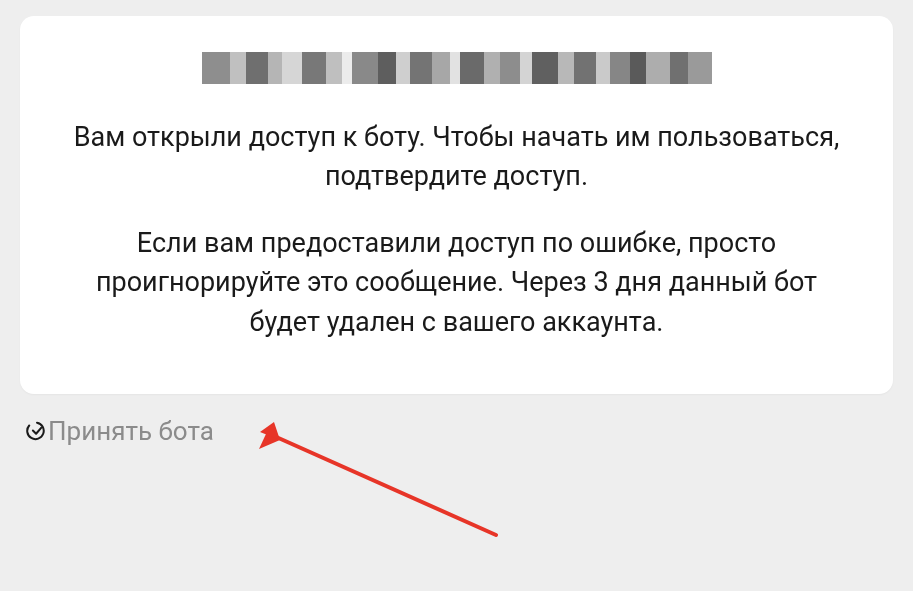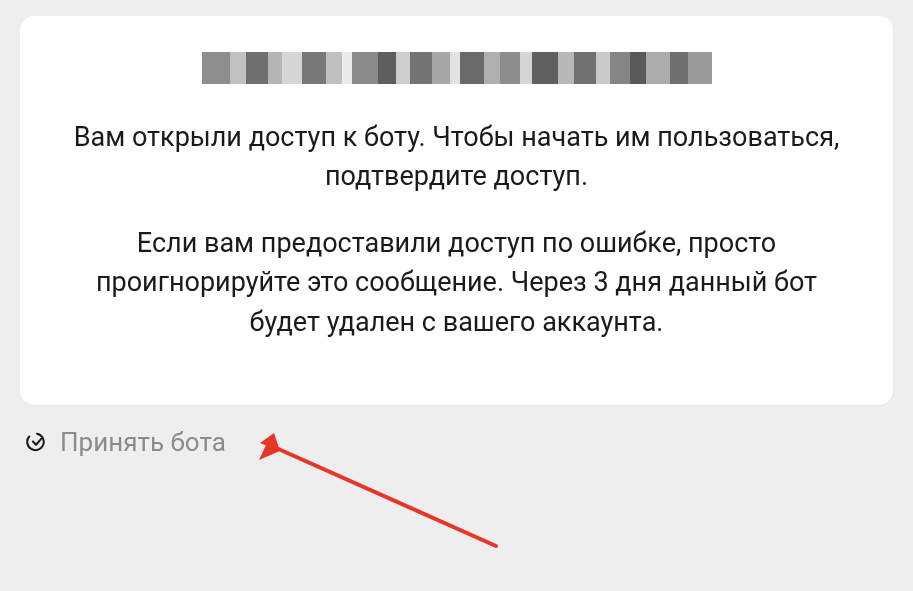--- a/index.html
+++ b/index.html
@@ -12,21 +12,21 @@
       width: 913px;
       height: 591px;
       background: #eeeeee;
       font-family: -apple-system, BlinkMacSystemFont, 'Segoe UI', Roboto, Helvetica, Arial, sans-serif;
       padding: 16px 20px;
     }
     
     .card {
       background: #ffffff;
       border-radius: 14px;
-      padding: 32px 38px 51px 38px;
+      padding: 32px 38px 40px 38px;
       box-shadow: 0 1px 2px rgba(0,0,0,0.04);
     }
     
     .blurred-title {
       display: flex;
       justify-content: center;
       margin-bottom: 30px;
       gap: 0;
     }
     
@@ -41,21 +41,20 @@
       margin-bottom: 28px;
     }
     
     .paragraph:last-child {
       margin-bottom: 12px;
     }
     
     .action-row {
       display: flex;
       align-items: center;
-      gap: 12px;
       margin-top: 22px;
       margin-left: 6px;
       position: relative;
     }
     
     .check-icon {
       width: 22px;
       height: 22px;
       flex-shrink: 0;
       color: #1a1a1a;

